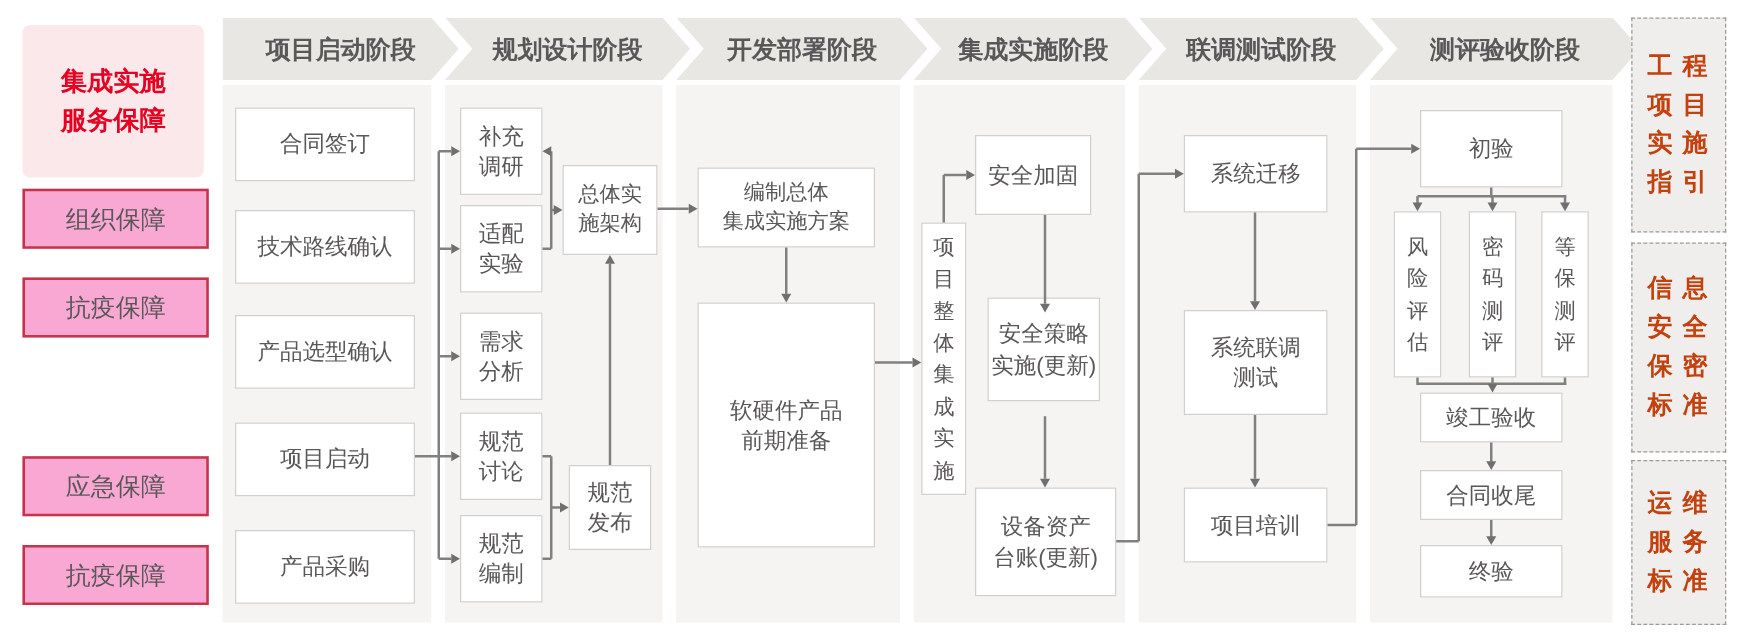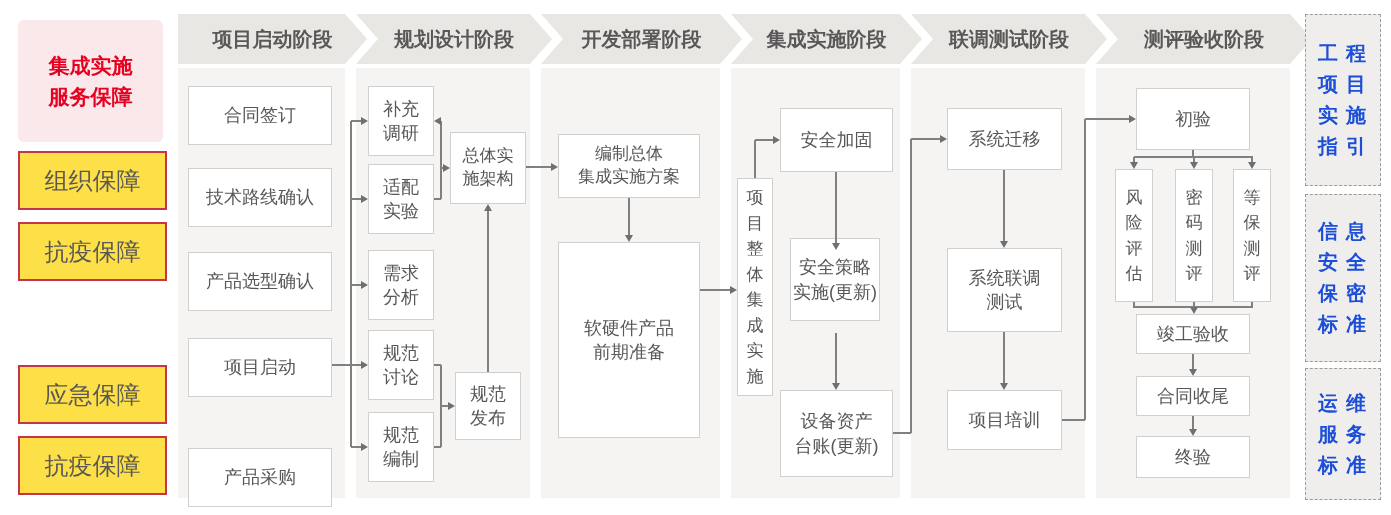--- a/index.html
+++ b/index.html
@@ -19,26 +19,26 @@
     font-size:18px;line-height:1.35;display:flex;align-items:center;justify-content:center;
     text-align:center;white-space:pre-line;box-sizing:border-box;
   }
   .vnode{line-height:1.5;font-size:17px;}
   .sidebar-title{
     position:absolute;left:18px;top:20px;width:145px;height:122px;background:#fbe8ea;
     border-radius:6px;color:#e60021;font-weight:bold;font-size:21px;line-height:1.5;
     display:flex;align-items:center;justify-content:center;text-align:center;white-space:pre-line;
   }
   .g-item{
-    position:absolute;left:18px;width:149px;height:59px;background:#fde047;border:2px solid #c53449;
-    color:#595757;font-size:24px;display:flex;align-items:center;justify-content:center;box-sizing:border-box;
+    position:absolute;left:18px;width:149px;height:48px;background:#f9a8d4;border:2px solid #c53449;
+    color:#595757;font-size:20px;display:flex;align-items:center;justify-content:center;box-sizing:border-box;
   }
   .std{
     position:absolute;left:1305px;width:76px;background:#efeeec;border:1px dashed #9b9b9b;
-    color:#1d4ed8;font-weight:bold;font-size:20px;line-height:1.55;letter-spacing:8px;
+    color:#c2410c;font-weight:bold;font-size:20px;line-height:1.55;letter-spacing:8px;
     display:flex;align-items:center;justify-content:center;text-align:right;white-space:pre-line;
     box-sizing:border-box;padding-left:6px;
   }
   .line{position:absolute;background:#808080;}
   .ar,.al,.au,.ad{position:absolute;width:0;height:0;}
   .ar{border-top:4.5px solid transparent;border-bottom:4.5px solid transparent;border-left:7px solid #6f6f6f;}
   .al{border-top:4.5px solid transparent;border-bottom:4.5px solid transparent;border-right:7px solid #6f6f6f;}
   .au{border-left:4.5px solid transparent;border-right:4.5px solid transparent;border-bottom:7px solid #6f6f6f;}
   .ad{border-left:4.5px solid transparent;border-right:4.5px solid transparent;border-top:7px solid #6f6f6f;}
 </style>
@@ -65,21 +65,21 @@
 服务保障</div>
   <div class="g-item" style="top:151px;">组织保障</div>
   <div class="g-item" style="top:222px;">抗疫保障</div>
   <div class="g-item" style="top:365px;">应急保障</div>
   <div class="g-item" style="top:436px;">抗疫保障</div>
 
   <div class="node" style="left:188px;top:86px;width:144px;height:59px;">合同签订</div>
   <div class="node" style="left:188px;top:168px;width:144px;height:59px;">技术路线确认</div>
   <div class="node" style="left:188px;top:252px;width:144px;height:59px;">产品选型确认</div>
   <div class="node" style="left:188px;top:338px;width:144px;height:59px;">项目启动</div>
-  <div class="node" style="left:188px;top:424px;width:144px;height:59px;margin-top:24px;">产品采购</div>
+  <div class="node" style="left:188px;top:424px;width:144px;height:59px;">产品采购</div>
 
   <div class="node" style="left:368px;top:86px;width:66px;height:70px;">补充
 调研</div>
   <div class="node" style="left:368px;top:164px;width:66px;height:70px;">适配
 实验</div>
   <div class="node" style="left:368px;top:250px;width:66px;height:70px;">需求
 分析</div>
   <div class="node" style="left:368px;top:330px;width:66px;height:70px;">规范
 讨论</div>
   <div class="node" style="left:368px;top:412px;width:66px;height:70px;">规范
@@ -95,21 +95,21 @@
 前期准备</div>
 
   <div class="node vnode" style="left:737px;top:178px;width:36px;height:218px;">项
 目
 整
 体
 集
 成
 实
 施</div>
-  <div class="node" style="left:780px;top:108px;width:113px;height:64px;">安全加固</div>
+  <div class="node" style="left:780px;top:108px;width:93px;height:64px;">安全加固</div>
   <div class="node" style="left:780px;top:238px;width:90px;height:83px;margin-left:10px;">安全策略
 实施(更新)</div>
   <div class="node" style="left:780px;top:390px;width:113px;height:87px;">设备资产
 台账(更新)</div>
 
   <div class="node" style="left:947px;top:108px;width:115px;height:62px;">系统迁移</div>
   <div class="node" style="left:947px;top:248px;width:115px;height:84px;">系统联调
 测试</div>
   <div class="node" style="left:947px;top:390px;width:115px;height:60px;">项目培训</div>
 

